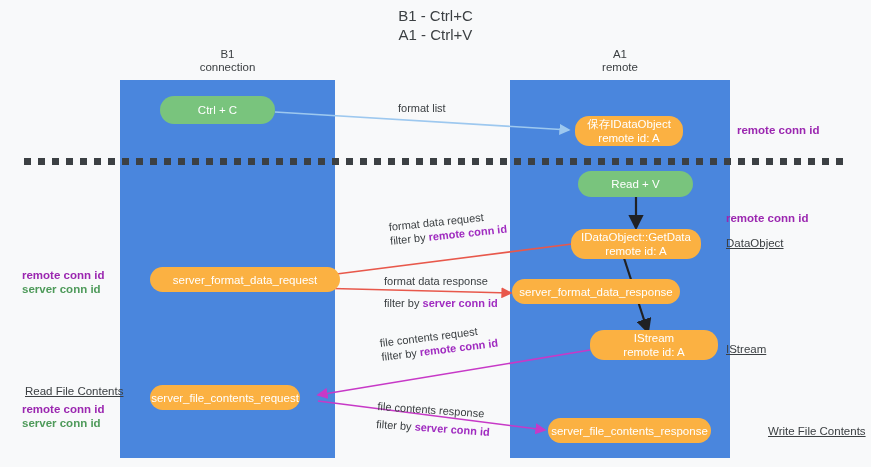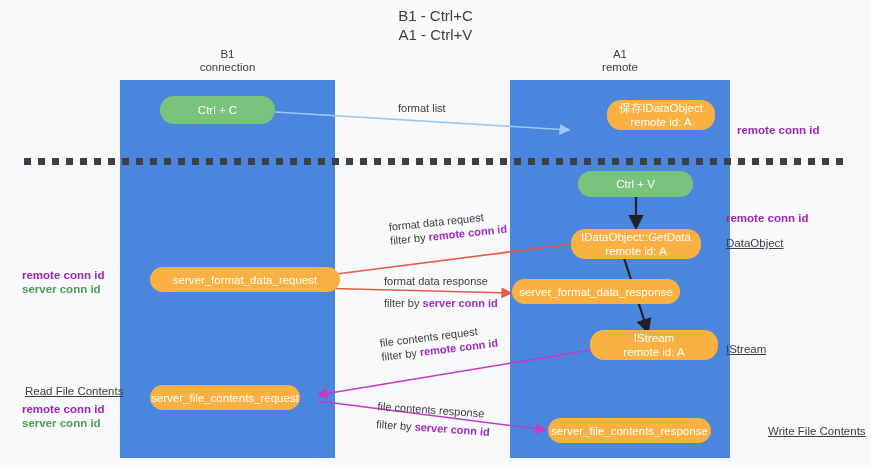--- a/index.html
+++ b/index.html
@@ -129,24 +129,24 @@
 
     <line x1="624" y1="258" x2="648" y2="332" stroke="#202124" stroke-width="2.2" marker-end="url(#ah-blk)"></line>
 
     <line x1="590" y1="350" x2="318" y2="395" stroke="#c739c7" stroke-width="1.6" marker-end="url(#ah-mag)"></line>
 
     <line x1="318" y1="401" x2="545" y2="430" stroke="#c739c7" stroke-width="1.6" marker-end="url(#ah-mag)"></line>
   </svg>
 
   <div class="abs node green" style="left:160px; top:96px; width:115px; height:28px;">Ctrl + C</div>
 
-  <div class="abs node orange" style="left:575px; top:100px; width:108px; height:30px;margin-left:32px;">保存IDataObject
+  <div class="abs node orange" style="left:575px; top:116px; width:108px; height:30px;">保存IDataObject
 remote id: A</div>
 
-  <div class="abs node green" style="left:578px; top:171px; width:115px; height:26px;">Ctrl + V</div>
+  <div class="abs node green" style="left:578px; top:171px; width:115px; height:26px;">Read + V</div>
 
   <div class="abs node orange" style="left:571px; top:229px; width:130px; height:30px;">IDataObject::GetData
 remote id: A</div>
 
   <div class="abs node orange" style="left:150px; top:267px; width:190px; height:25px;">server_format_data_request</div>
 
   <div class="abs node orange" style="left:512px; top:279px; width:168px; height:25px;">server_format_data_response</div>
 
   <div class="abs node orange" style="left:590px; top:330px; width:128px; height:30px;">IStream
 remote id: A</div>

